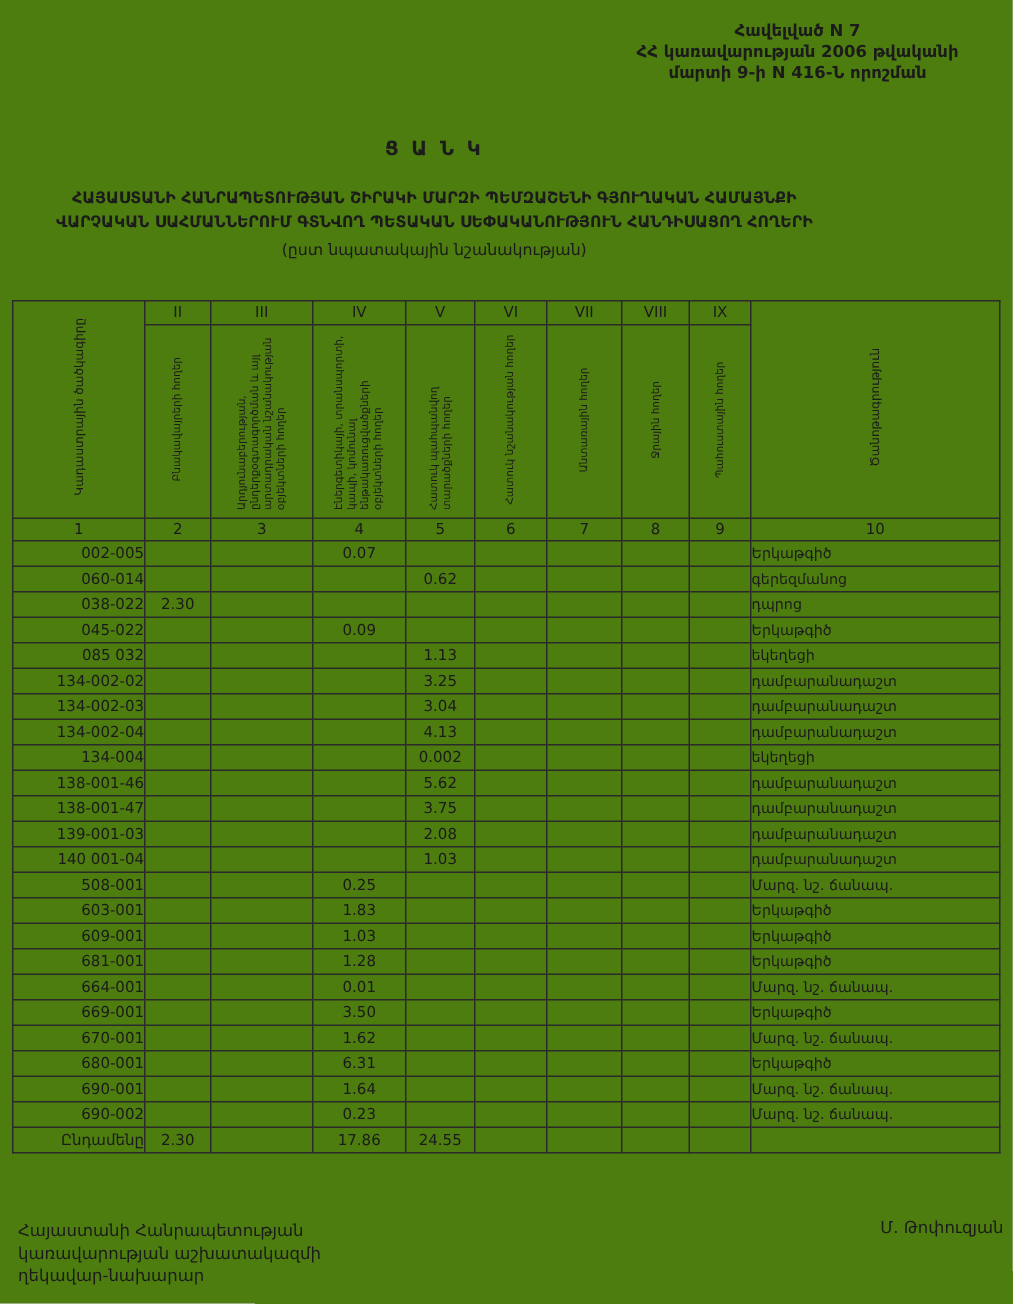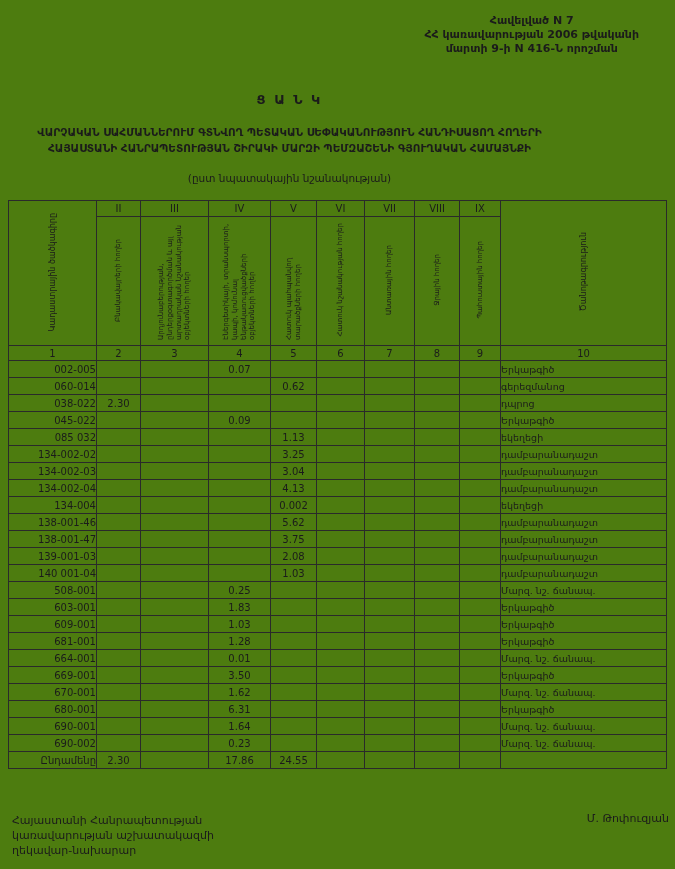--- a/index.html
+++ b/index.html
@@ -15,21 +15,21 @@
   }
   
   .appendix {
     position:absolute; top:14px; right:70px;
     text-align:center; font-size:11px; font-weight:bold; line-height:1.25;
   }
   
   .titleblock { position:absolute; top:92px; left:0; width:579px; text-align:center; }
   .title-heading { font-size:13px; font-weight:bold; letter-spacing:2px; margin-bottom:18px; }
   .title-line { font-size:10.5px; font-weight:bold; line-height:1.5; }
-  .title-sub { font-size:10.5px; font-weight:normal; margin-top:15px; }
+  .title-sub { font-size:10.5px; font-weight:normal; margin-top:4px; }
 
   
   table.land {
     position:absolute; top:200px; left:8px;
     border-collapse:collapse; table-layout:fixed;
     width:658px;
     font-size:10px;
   }
   table.land th, table.land td {
     border:1px solid #2a2a2a;
@@ -74,22 +74,22 @@
 <div class="page">
 
   <div class="appendix">
     <div>Հավելված N 7</div>
     <div>ՀՀ կառավարության 2006 թվականի</div>
     <div>մարտի 9-ի N 416-Ն որոշման</div>
   </div>
 
   <div class="titleblock">
     <div class="title-heading">Ց Ա Ն Կ</div>
+    <div class="title-line">ՀԱՅԱՍՏԱՆԻ ՀԱՆՐԱՊԵՏՈՒԹՅԱՆ ՇԻՐԱԿԻ ՄԱՐԶԻ ՊԵՄԶԱՇԵՆԻ ԳՅՈՒՂԱԿԱՆ ՀԱՄԱՅՆՔԻ</div>
     <div class="title-line">ՎԱՐՉԱԿԱՆ ՍԱՀՄԱՆՆԵՐՈՒՄ ԳՏՆՎՈՂ ՊԵՏԱԿԱՆ ՍԵՓԱԿԱՆՈՒԹՅՈՒՆ ՀԱՆԴԻՍԱՑՈՂ ՀՈՂԵՐԻ</div>
-    <div class="title-line">ՀԱՅԱՍՏԱՆԻ ՀԱՆՐԱՊԵՏՈՒԹՅԱՆ ՇԻՐԱԿԻ ՄԱՐԶԻ ՊԵՄԶԱՇԵՆԻ ԳՅՈՒՂԱԿԱՆ ՀԱՄԱՅՆՔԻ</div>
     <div class="title-sub">(ըստ նպատակային նշանակության)</div>
   </div>
 
   <table class="land">
     <colgroup>
       <col style="width:88px">
         <col style="width:44px">
         <col style="width:68px">
       <col style="width:62px">
         <col style="width:46px">

